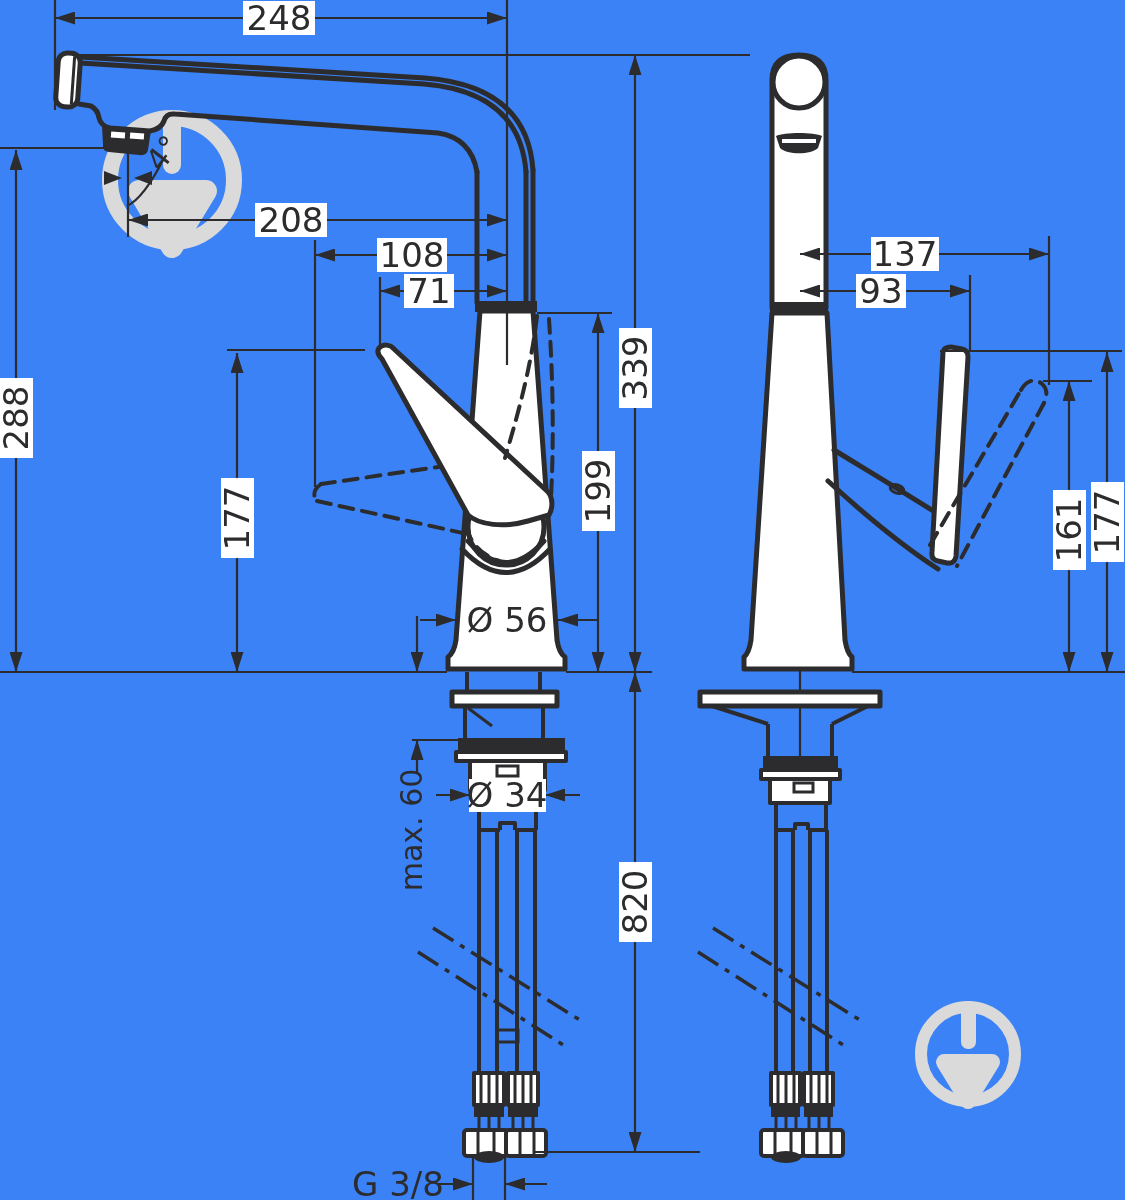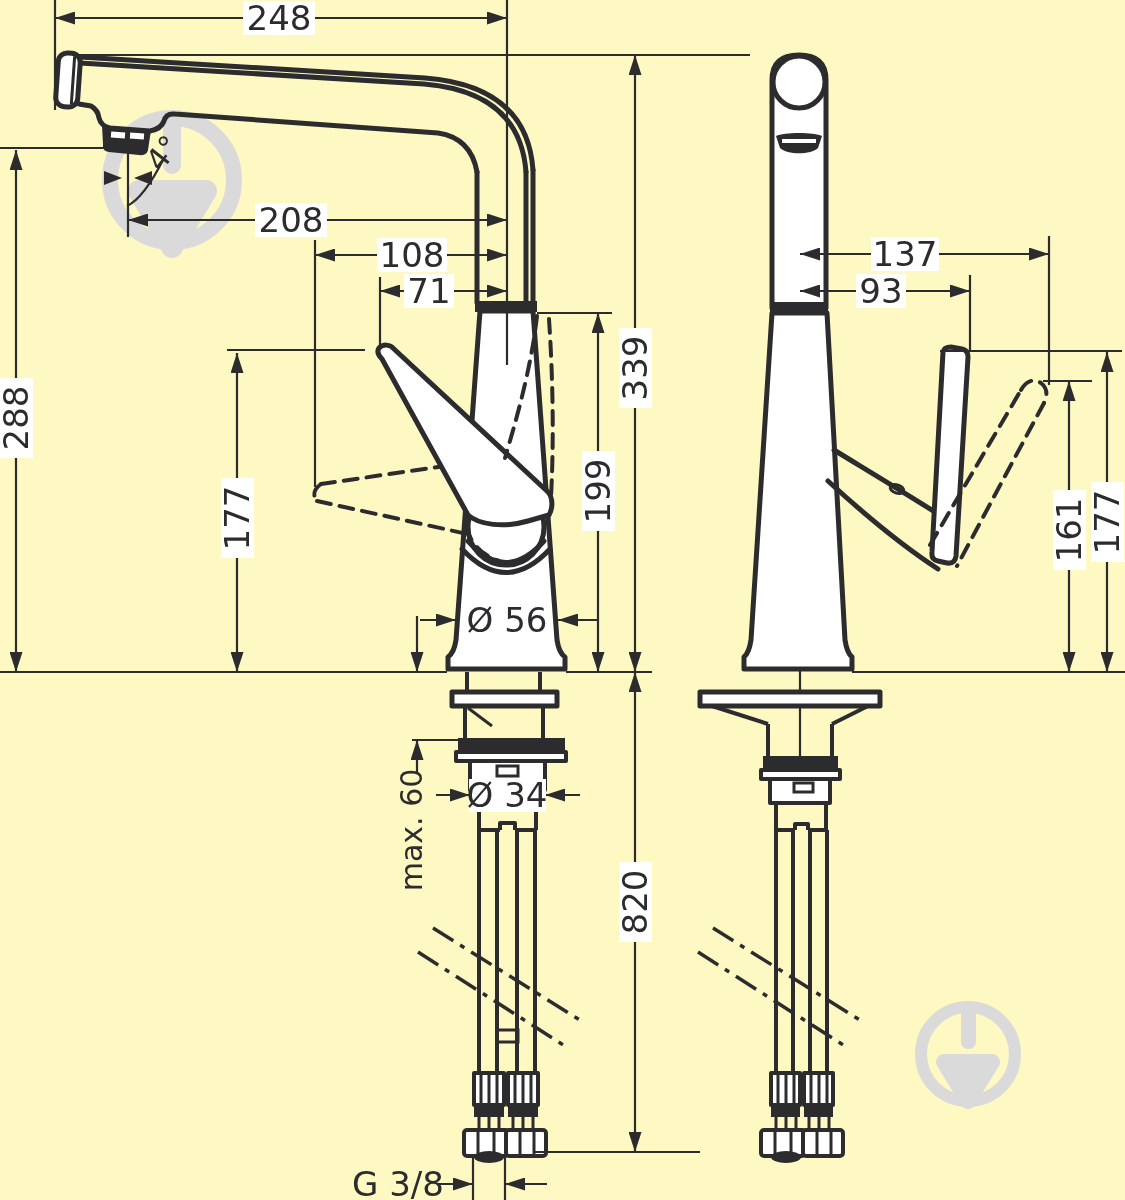--- a/index.html
+++ b/index.html
@@ -1,16 +1,16 @@
 <!DOCTYPE html>
 <html><head>
 <meta charset="utf-8">
 <style>
   html,body{margin:0;padding:0;background:#ffffff;}
-  .stage{position:relative;width:1125px;height:1200px;background:#fef9c3;overflow:hidden;
+  .stage{position:relative;width:1125px;height:1200px;background:#3b82f6;overflow:hidden;
          font-family:"DejaVu Sans",sans-serif;}
   svg{display:block}
   .ol{stroke:#2c2c2e;stroke-width:5;fill:none;stroke-linecap:round;stroke-linejoin:round;}
   .olf{stroke:#2c2c2e;stroke-width:5;fill:#ffffff;stroke-linejoin:round;}
   .ol4{stroke:#2c2c2e;stroke-width:4;fill:none;stroke-linejoin:round;}
   .ol4f{stroke:#2c2c2e;stroke-width:4;fill:#ffffff;stroke-linejoin:round;}
   .ol3{stroke:#2c2c2e;stroke-width:3;fill:none;}
   .fill{fill:#2c2c2e;stroke:none;}
   .thin{stroke:#2c2c2e;stroke-width:2.2;fill:none;}
   .dim{stroke:#2c2c2e;stroke-width:2.2;fill:none;}

